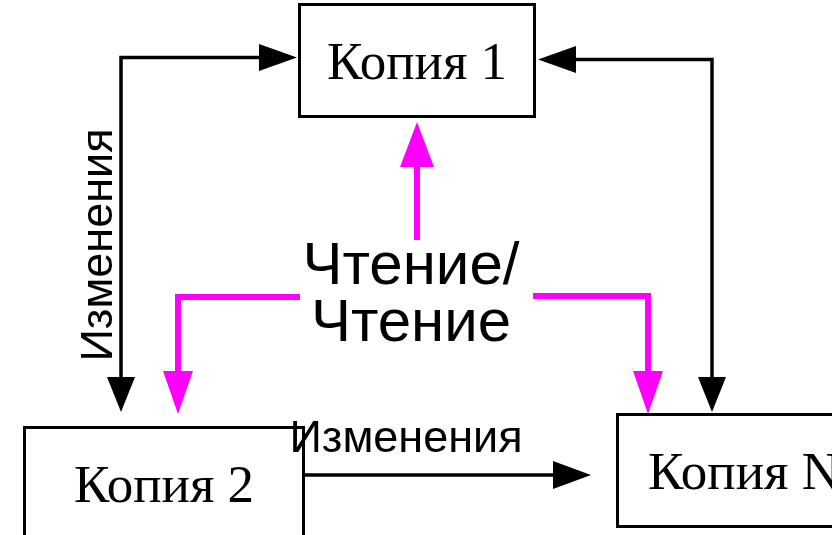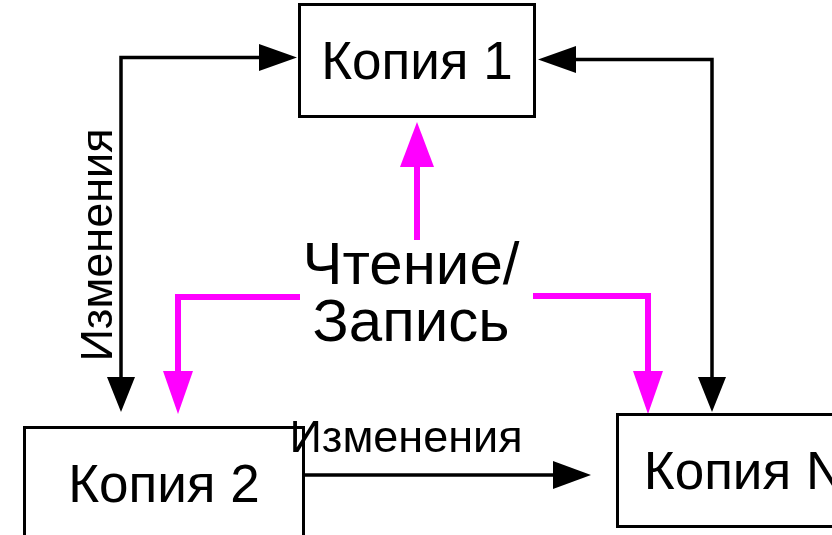--- a/index.html
+++ b/index.html
@@ -25,20 +25,21 @@
   .node-box {
     position: absolute;
     box-sizing: border-box;
     border: 3px solid var(--line-black, #000000);
     background: var(--box-fill, #ffffff);
     display: flex;
     align-items: center;
     justify-content: center;
     font-size: 53px;
     white-space: nowrap;
+    font-family: Liberation Serif, serif;
   }
   .box-copy1 { left: 298px; top: 3px;   width: 238px; height: 115px; }
   .box-copy2 { left: 2px;   top: 426px; width: 282px; height: 115px; margin-left: 21px; }
   .box-copyN { left: 616px; top: 413px; width: 256px; height: 115px; }
 
   .flow-label {
     position: absolute;
     font-size: 45px;
     line-height: 1.1;
     white-space: nowrap;
@@ -108,16 +109,16 @@
   <div class="node-box box-copyN">
     <span>Копия N</span>
   </div>
 
   <div class="flow-label label-changes-vertical">Изменения</div>
 
   <div class="flow-label label-changes-bottom">Изменения</div>
 
   <div class="flow-label label-read-write">
     <div>Чтение/</div>
-    <div>Запись</div>
+    <div>Чтение</div>
   </div>
 
 </div>
 
 </body></html>

